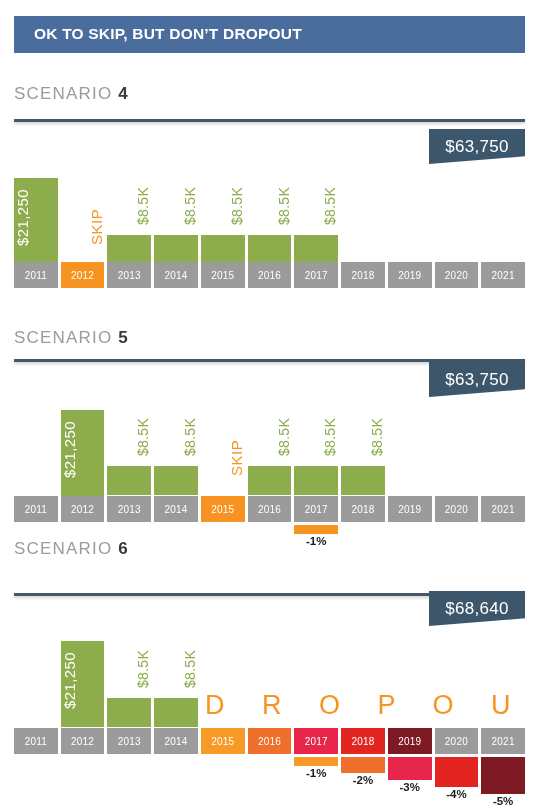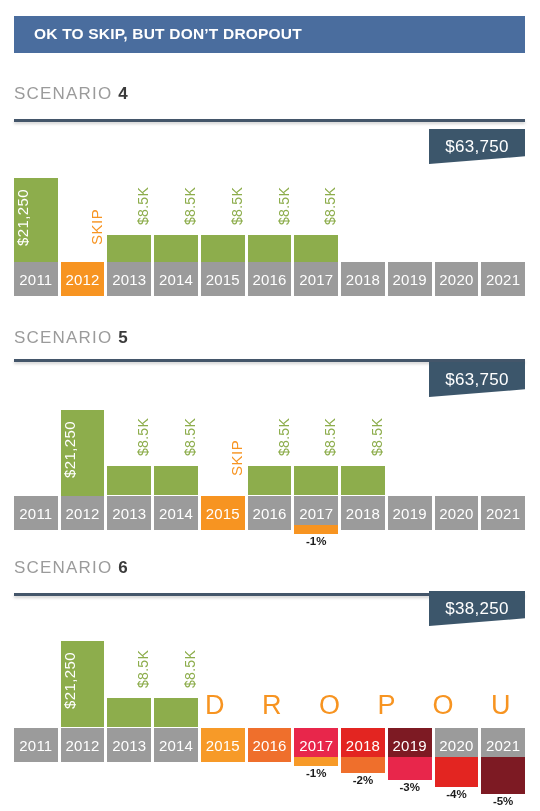--- a/index.html
+++ b/index.html
@@ -74,23 +74,23 @@
     position:absolute;left:0;width:100%;
     color:#f79421;font-size:15px;
     writing-mode:vertical-rl;
     transform:rotate(180deg);
     display:flex;align-items:flex-end;justify-content:center;
     white-space:nowrap;letter-spacing:.5px;
     padding-bottom:3px;box-sizing:border-box;
   }
   
   .yr{
-    position:absolute;height:34px;
+    position:absolute;height:26px;
     background:#9b9b9b;color:#ffffff;
-    font-size:15px;
+    font-size:10px;
     display:flex;align-items:center;justify-content:center;
     letter-spacing:.2px;
   }
   .neg-bar{position:absolute;left:0;top:0;width:100%;}
   .neg-lbl{
     position:absolute;left:0;width:100%;
     text-align:center;font-size:11.5px;font-weight:bold;color:#1c1c1c;
     white-space:nowrap;
   }
   
@@ -167,24 +167,24 @@
       <div class="yr" style="left: 247.636px; top: 496px; width: 43.7273px; background: rgb(155, 155, 155);">2016</div>
       <div class="yr" style="left: 294.364px; top: 496px; width: 43.7273px; background: rgb(155, 155, 155);">2017</div>
       <div class="yr" style="left: 341.091px; top: 496px; width: 43.7273px; background: rgb(155, 155, 155);">2018</div>
       <div class="yr" style="left: 387.818px; top: 496px; width: 43.7273px; background: rgb(155, 155, 155);">2019</div>
       <div class="yr" style="left: 434.545px; top: 496px; width: 43.7273px; background: rgb(155, 155, 155);">2020</div>
       <div class="yr" style="left: 481.273px; top: 496px; width: 43.7273px; background: rgb(155, 155, 155);">2021</div>
       <div class="neg-bar" style="position: absolute; left: 294.364px; top: 525px; width: 43.7273px; height: 9px; background: rgb(247, 148, 33);"></div>
       <div class="neg-lbl" style="left: 294.364px; top: 535px; width: 43.7273px;">-1%</div>
     </div>
     <div class="scenario" style="top: 0px;">
-      <div class="sc-title" style="top: 558px;"><span>SCENARIO</span> <b>6</b></div>
+      <div class="sc-title" style="top: 539px;"><span>SCENARIO</span> <b>6</b></div>
       <div class="rule" style="top: 593px; background: rgb(68, 86, 106);"></div>
       <div class="callout" style="top: 591px; width: 96px; left: 429px; background: rgb(60, 86, 107);">
-        <span>$38,250</span>
+        <span>$68,640</span>
       </div>
       <div class="bar" style="position: absolute; left: 60.7273px; top: 641px; width: 43.7273px; height: 86px; background: rgb(141, 173, 76);"></div>
       <div class="bar-val" style="left: 60.7273px; top: 641px; width: 43.7273px; height: 86px;">$21,250</div>
       <div class="bar" style="position: absolute; left: 107.455px; top: 698px; width: 43.7273px; height: 29px; background: rgb(141, 173, 76);"></div>
       <div class="bar-lbl" style="left: 107.455px; top: 636px; width: 43.7273px; height: 62px;">$8.5K</div>
       <div class="bar" style="position: absolute; left: 154.182px; top: 698px; width: 43.7273px; height: 29px; background: rgb(141, 173, 76);"></div>
       <div class="bar-lbl" style="left: 154.182px; top: 636px; width: 43.7273px; height: 62px;">$8.5K</div>
       <div class="dropout" style="left: 204.909px; top: 690px; color: rgb(247, 148, 33);">D R O P O U T</div>
       <div class="yr" style="left: 14px; top: 728px; width: 43.7273px; background: rgb(155, 155, 155);">2011</div>
       <div class="yr" style="left: 60.7273px; top: 728px; width: 43.7273px; background: rgb(155, 155, 155);">2012</div>

